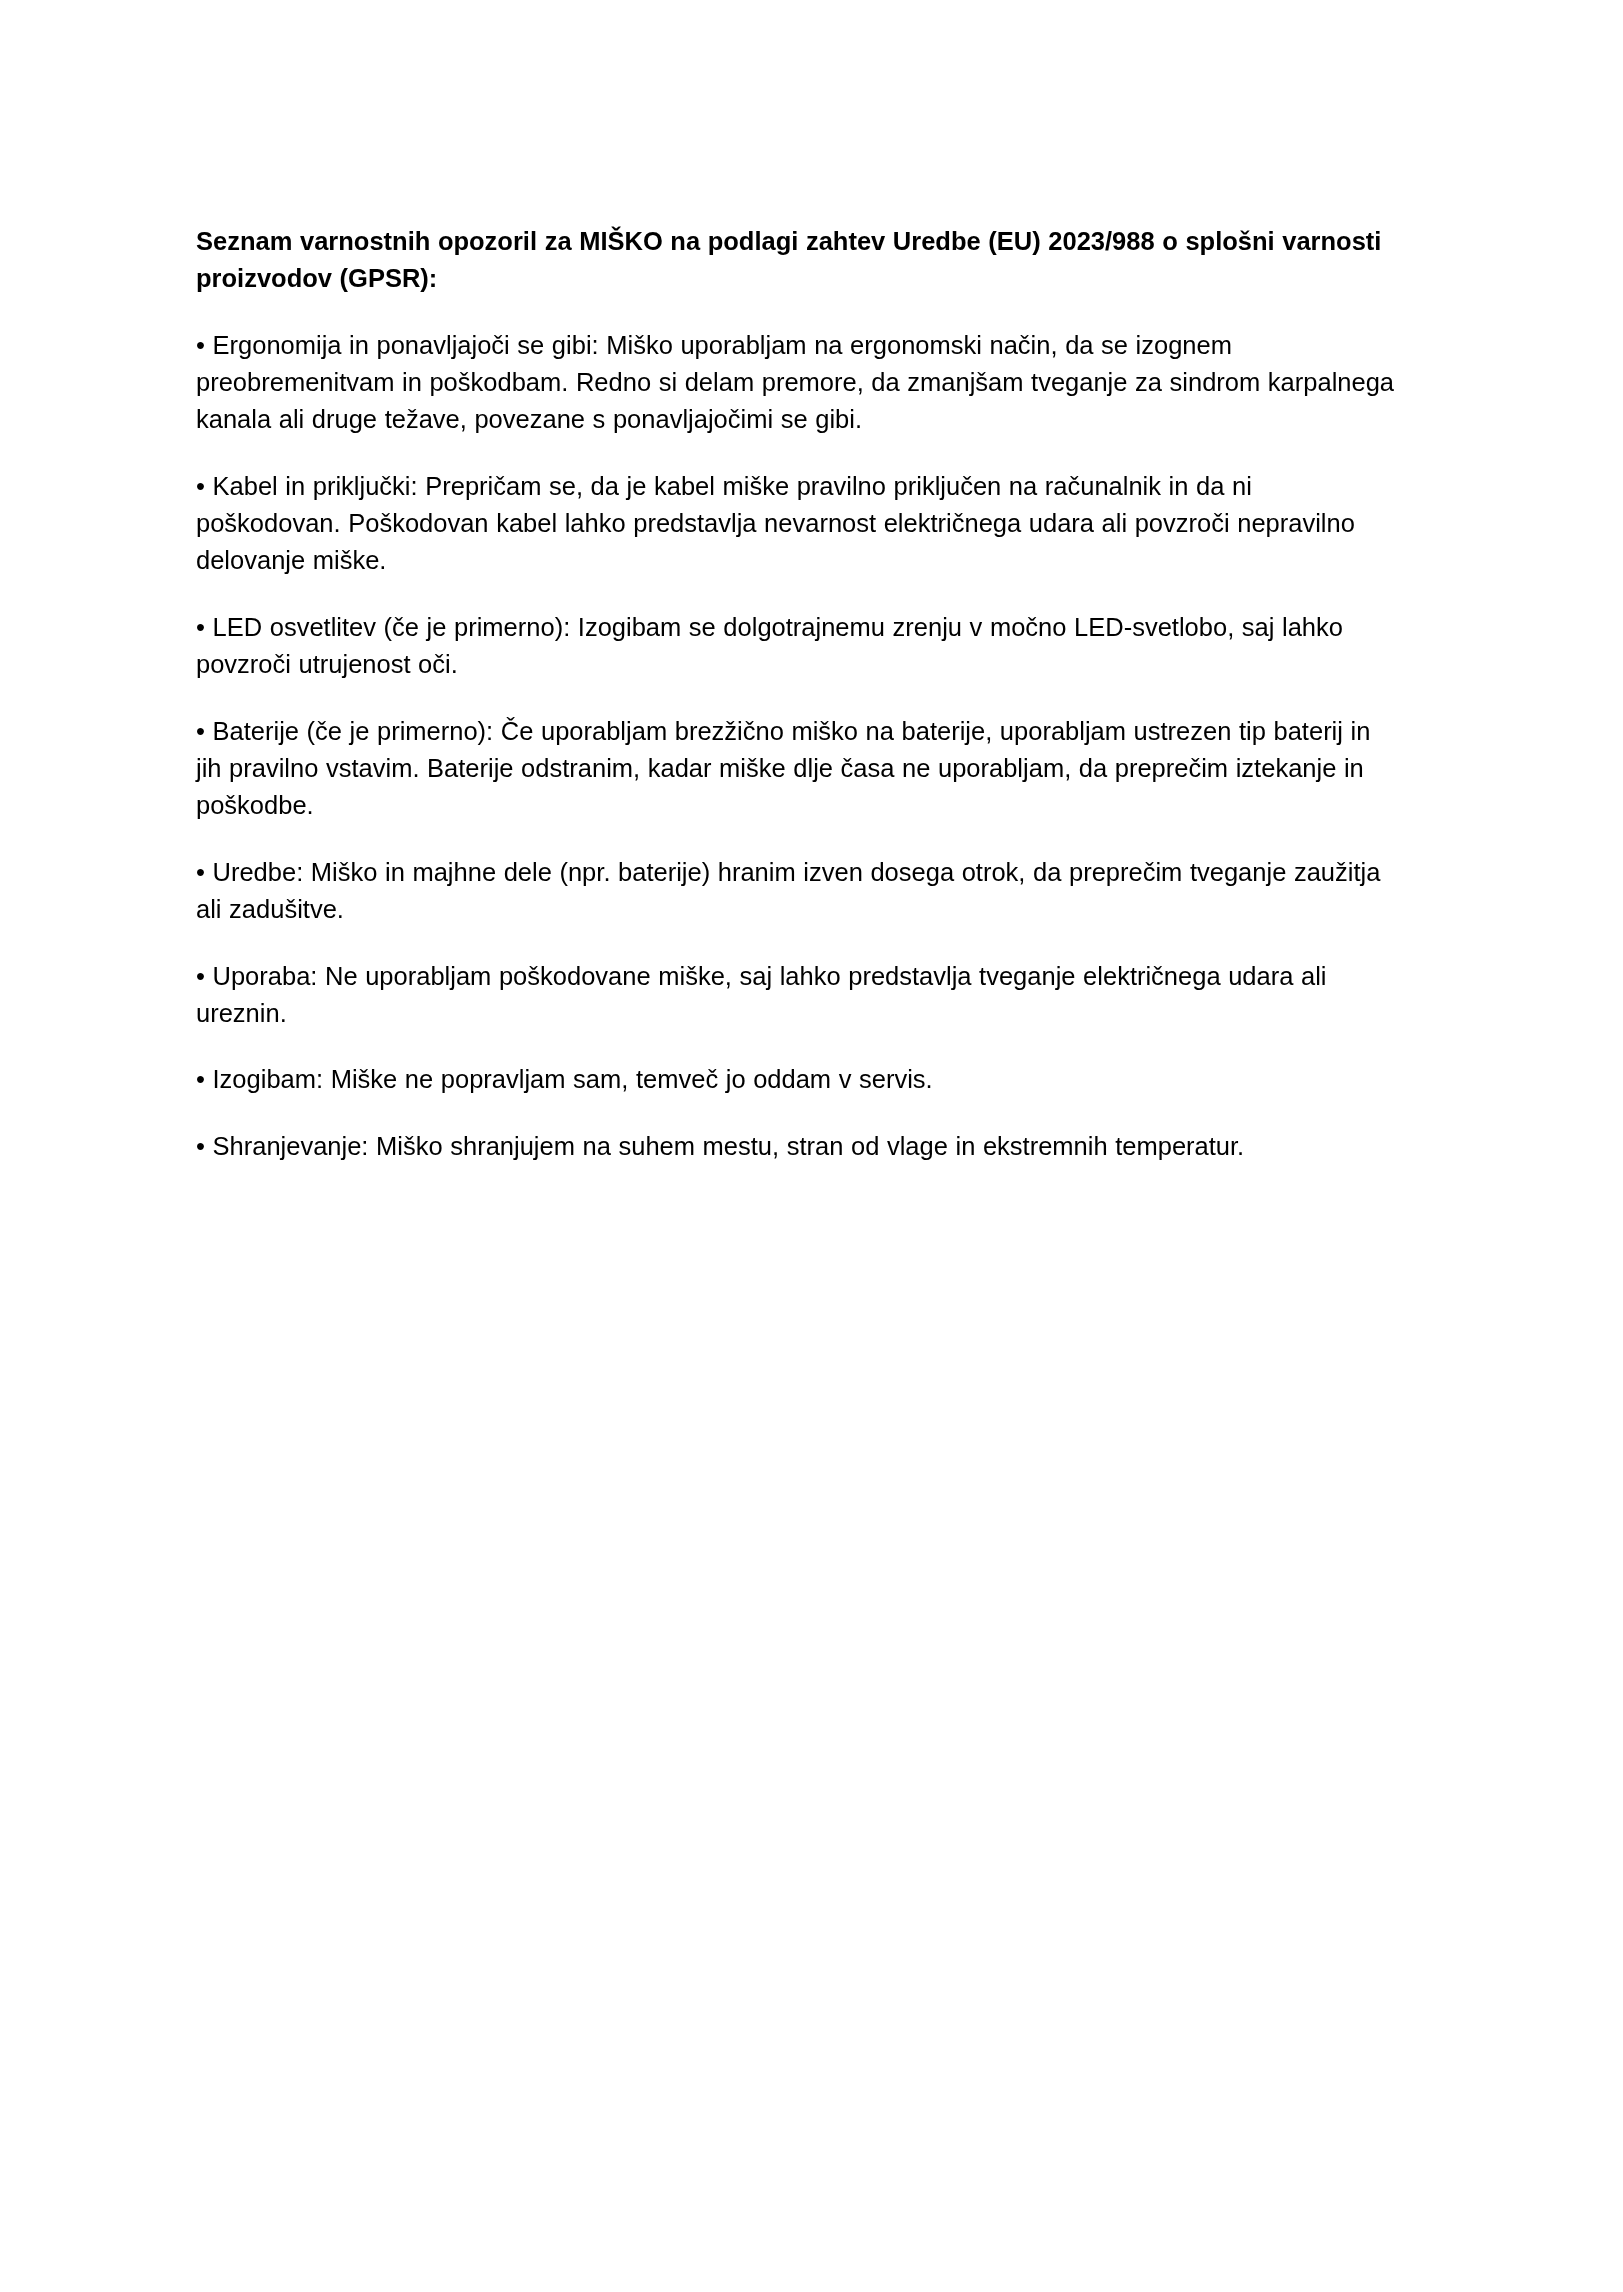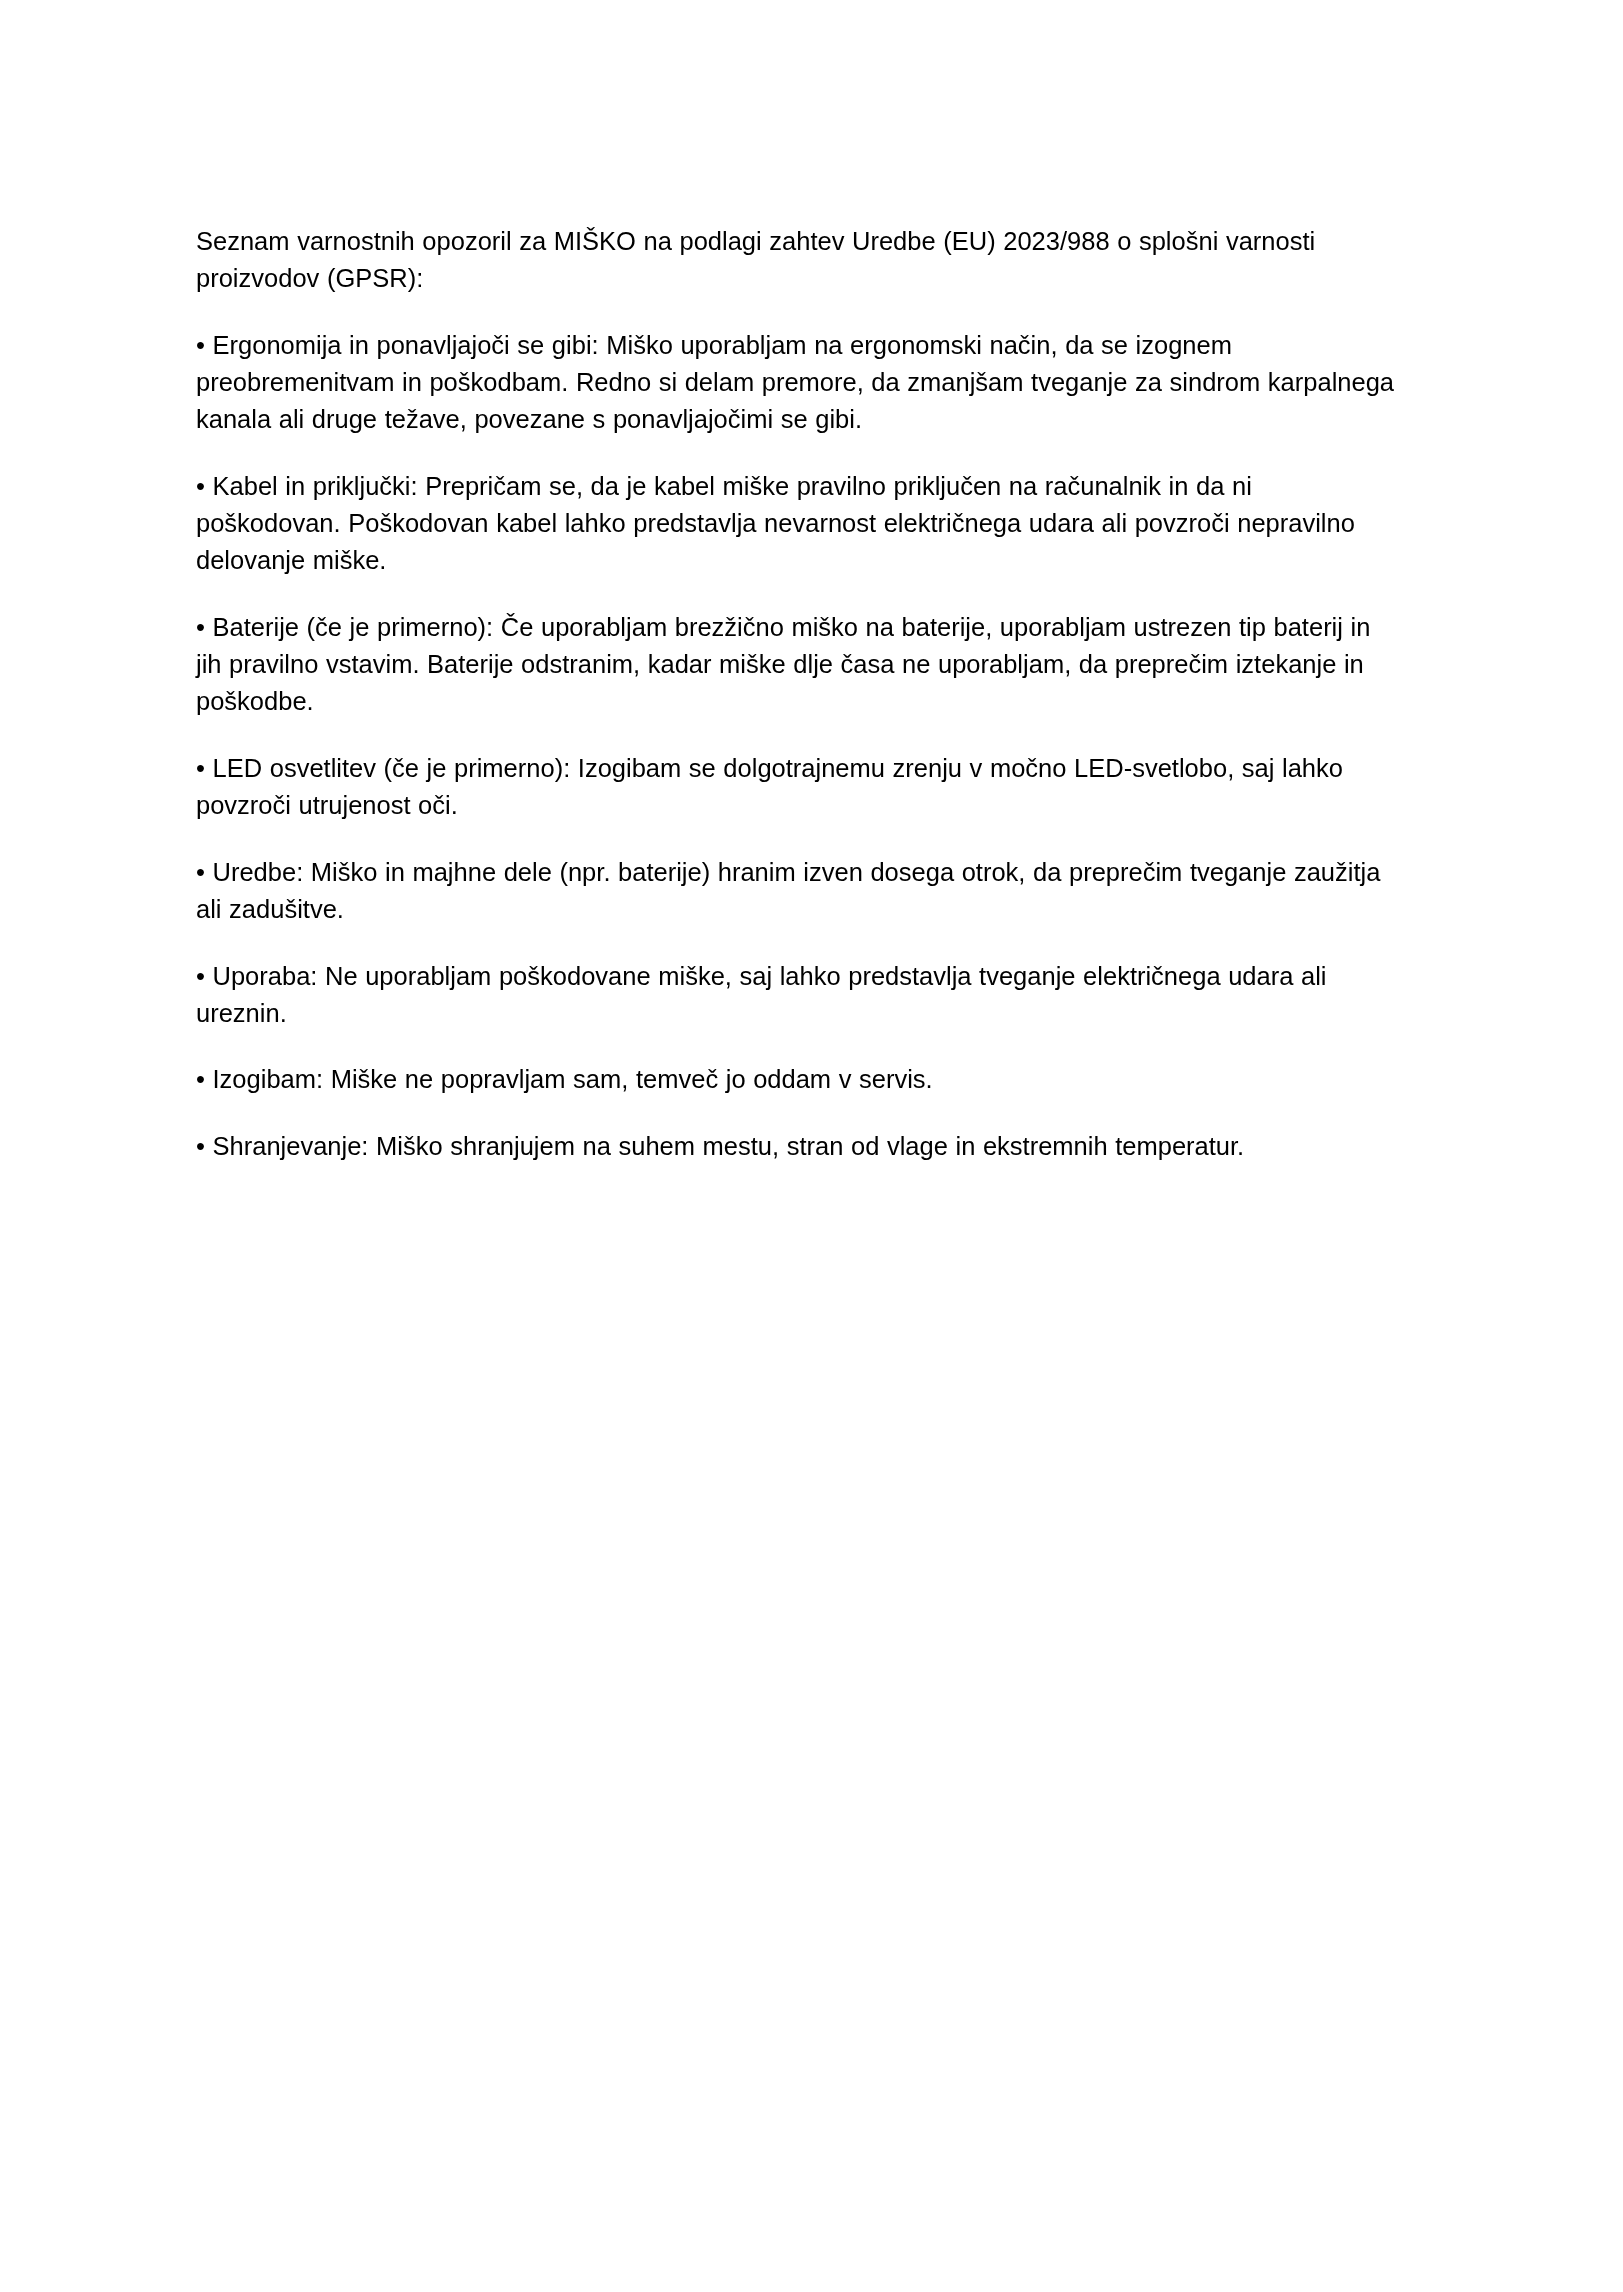--- a/index.html
+++ b/index.html
@@ -20,41 +20,41 @@
     padding: 223px 227px 59px 196px;
     background: #ffffff;
   }
   .para {
     margin: 0 0 30px 0;
     font-size: 25.5px;
     line-height: 1.45;
     word-spacing: 0.5px;
   }
   .title {
-    font-weight: normal;
+    font-weight: bold;
   }
   .b {
     font-weight: normal;
   }
 </style>
 </head>
 <body>
 
 <div class="page">
   <p class="para title">Seznam varnostnih opozoril za MIŠKO na podlagi zahtev Uredbe (EU) 2023/988 o splošni varnosti proizvodov (GPSR):</p>
 
   <div>
   <p class="para"><span class="b">• Ergonomija in ponavljajoči se gibi:</span><span> Miško uporabljam na ergonomski način, da se izognem preobremenitvam in poškodbam. Redno si delam premore, da zmanjšam tveganje za sindrom karpalnega kanala ali druge težave, povezane s ponavljajočimi se gibi.</span></p>
 
 
   <p class="para"><span class="b">• Kabel in priključki:</span><span> Prepričam se, da je kabel miške pravilno priključen na računalnik in da ni poškodovan. Poškodovan kabel lahko predstavlja nevarnost električnega udara ali povzroči nepravilno delovanje miške.</span></p>
 
+  <p class="para"><span class="b">• LED osvetlitev (če je primerno):</span><span> Izogibam se dolgotrajnemu zrenju v močno LED-svetlobo, saj lahko povzroči utrujenost oči.</span></p>
+
   <p class="para"><span class="b">• Baterije (če je primerno):</span><span> Če uporabljam brezžično miško na baterije, uporabljam ustrezen tip baterij in jih pravilno vstavim. Baterije odstranim, kadar miške dlje časa ne uporabljam, da preprečim iztekanje in poškodbe.</span></p>
-
-  <p class="para"><span class="b">• LED osvetlitev (če je primerno):</span><span> Izogibam se dolgotrajnemu zrenju v močno LED-svetlobo, saj lahko povzroči utrujenost oči.</span></p>
 
   <p class="para"><span class="b">• Uredbe:</span><span> Miško in majhne dele (npr. baterije) hranim izven dosega otrok, da preprečim tveganje zaužitja ali zadušitve.</span></p>
 
 
   <p class="para"><span class="b">• Uporaba:</span><span> Ne uporabljam poškodovane miške, saj lahko predstavlja tveganje električnega udara ali ureznin.</span></p>
 
   <p class="para"><span class="b">• Izogibam:</span><span> Miške ne popravljam sam, temveč jo oddam v servis.</span></p>
 
   <p class="para"><span class="b">• Shranjevanje:</span><span> Miško shranjujem na suhem mestu, stran od vlage in ekstremnih temperatur.</span></p>
 </div>

